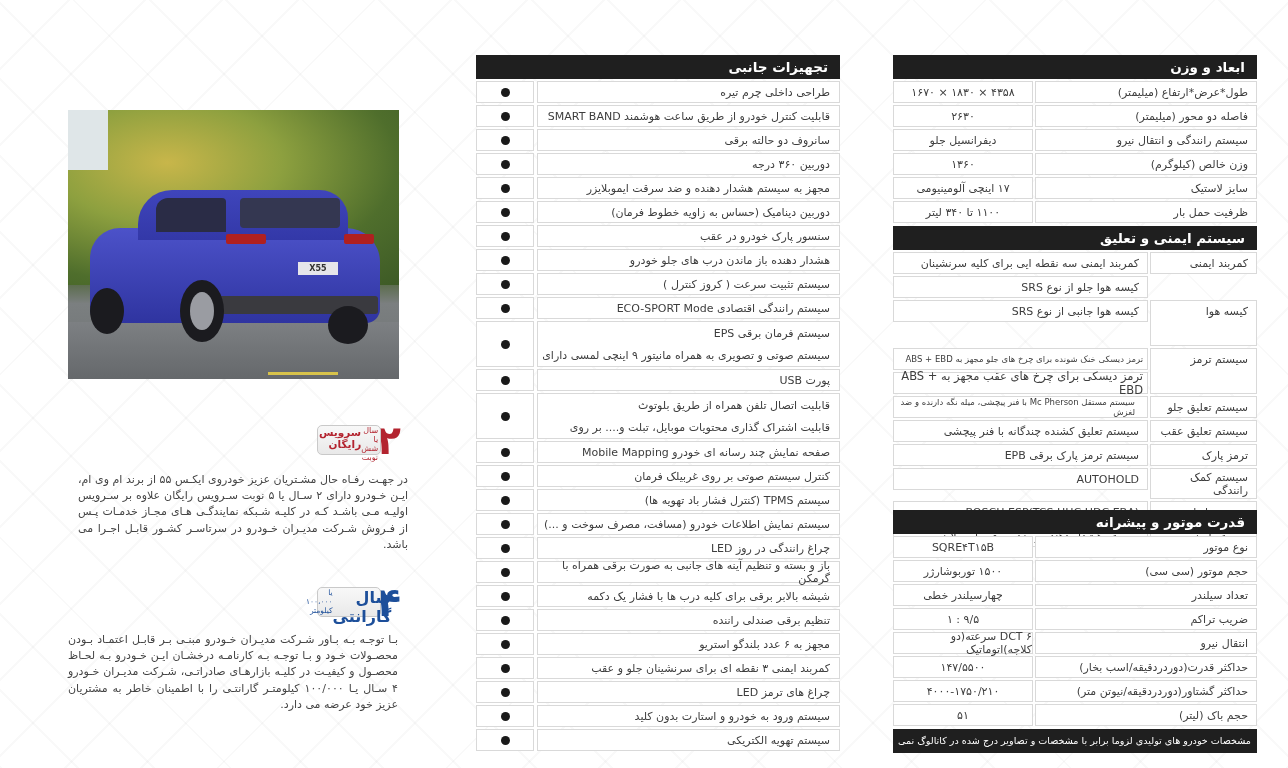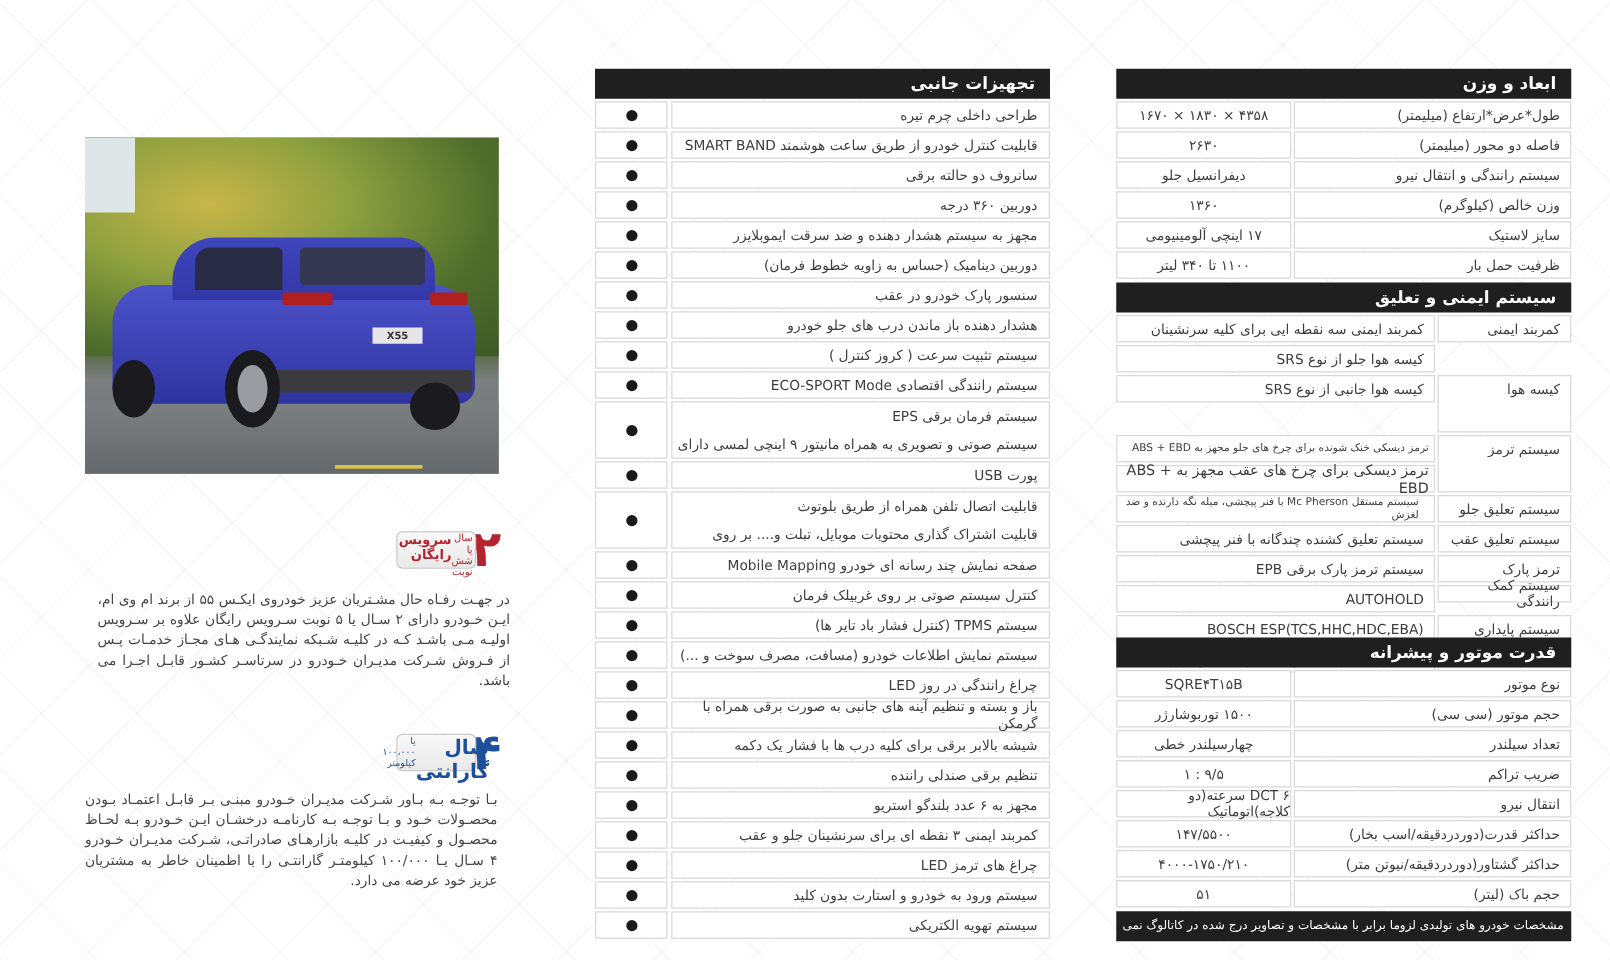--- a/index.html
+++ b/index.html
@@ -189,21 +189,21 @@
           <span class="dot"></span>
         </div>
       </div>
       <div class="row">
         <div class="cell txtcell" style="width: 303px; height: 22px;">کنترل سیستم صوتی بر روی غربیلک فرمان</div>
         <div class="cell bulcell" style="width: 58px; height: 22px;">
           <span class="dot"></span>
         </div>
       </div>
       <div class="row">
-        <div class="cell txtcell" style="width: 303px; height: 22px;">سیستم TPMS (کنترل فشار باد تایر ها)</div>
+        <div class="cell txtcell" style="width: 303px; height: 22px;">سیستم TPMS (کنترل فشار باد تهویه ها)</div>
         <div class="cell bulcell" style="width: 58px; height: 22px;">
           <span class="dot"></span>
         </div>
       </div>
       <div class="row">
         <div class="cell txtcell" style="width: 303px; height: 22px;">سیستم نمایش اطلاعات خودرو (مسافت، مصرف سوخت و ...)</div>
         <div class="cell bulcell" style="width: 58px; height: 22px;">
           <span class="dot"></span>
         </div>
       </div>
@@ -325,21 +325,21 @@
       </div>
       <div class="row">
         <div class="cell lbl" style="width: 107px; height: 22px;">سیستم تعلیق عقب</div>
         <div class="cell valr" style="width: 255px; height: 22px;">سیستم تعلیق کشنده چندگانه با فنر پیچشی</div>
       </div>
       <div class="row">
         <div class="cell lbl" style="width: 107px; height: 22px;">ترمز پارک</div>
         <div class="cell valr" style="width: 255px; height: 22px;">سیستم ترمز پارک برقی EPB</div>
       </div>
       <div class="row">
-        <div class="cell lbl" style="width: 107px; height: 14px; padding-left: 38px;">سیستم کمک رانندگی</div>
+        <div class="cell lbl" style="width: 107px; height: 31px; padding-left: 38px;">سیستم کمک رانندگی</div>
         <div class="cell valr" style="width: 255px; height: 22px;">AUTOHOLD</div>
       </div>
       <div class="row">
         <div class="cell lbl" style="width: 107px; height: 22px;">سیستم پایداری</div>
         <div class="cell valr" style="width: 255px; height: 22px;">BOSCH ESP(TCS,HHC,HDC,EBA)</div>
       </div>
       <div class="row">
         <div class="cell lbl" style="width: 107px; height: 22px;">سیستم ایمنی</div>
         <div class="cell valr" style="width: 255px; height: 22px;">سیستم هشدار دهنده  و ضد سرقت ایموبلایزر</div>
       </div>

